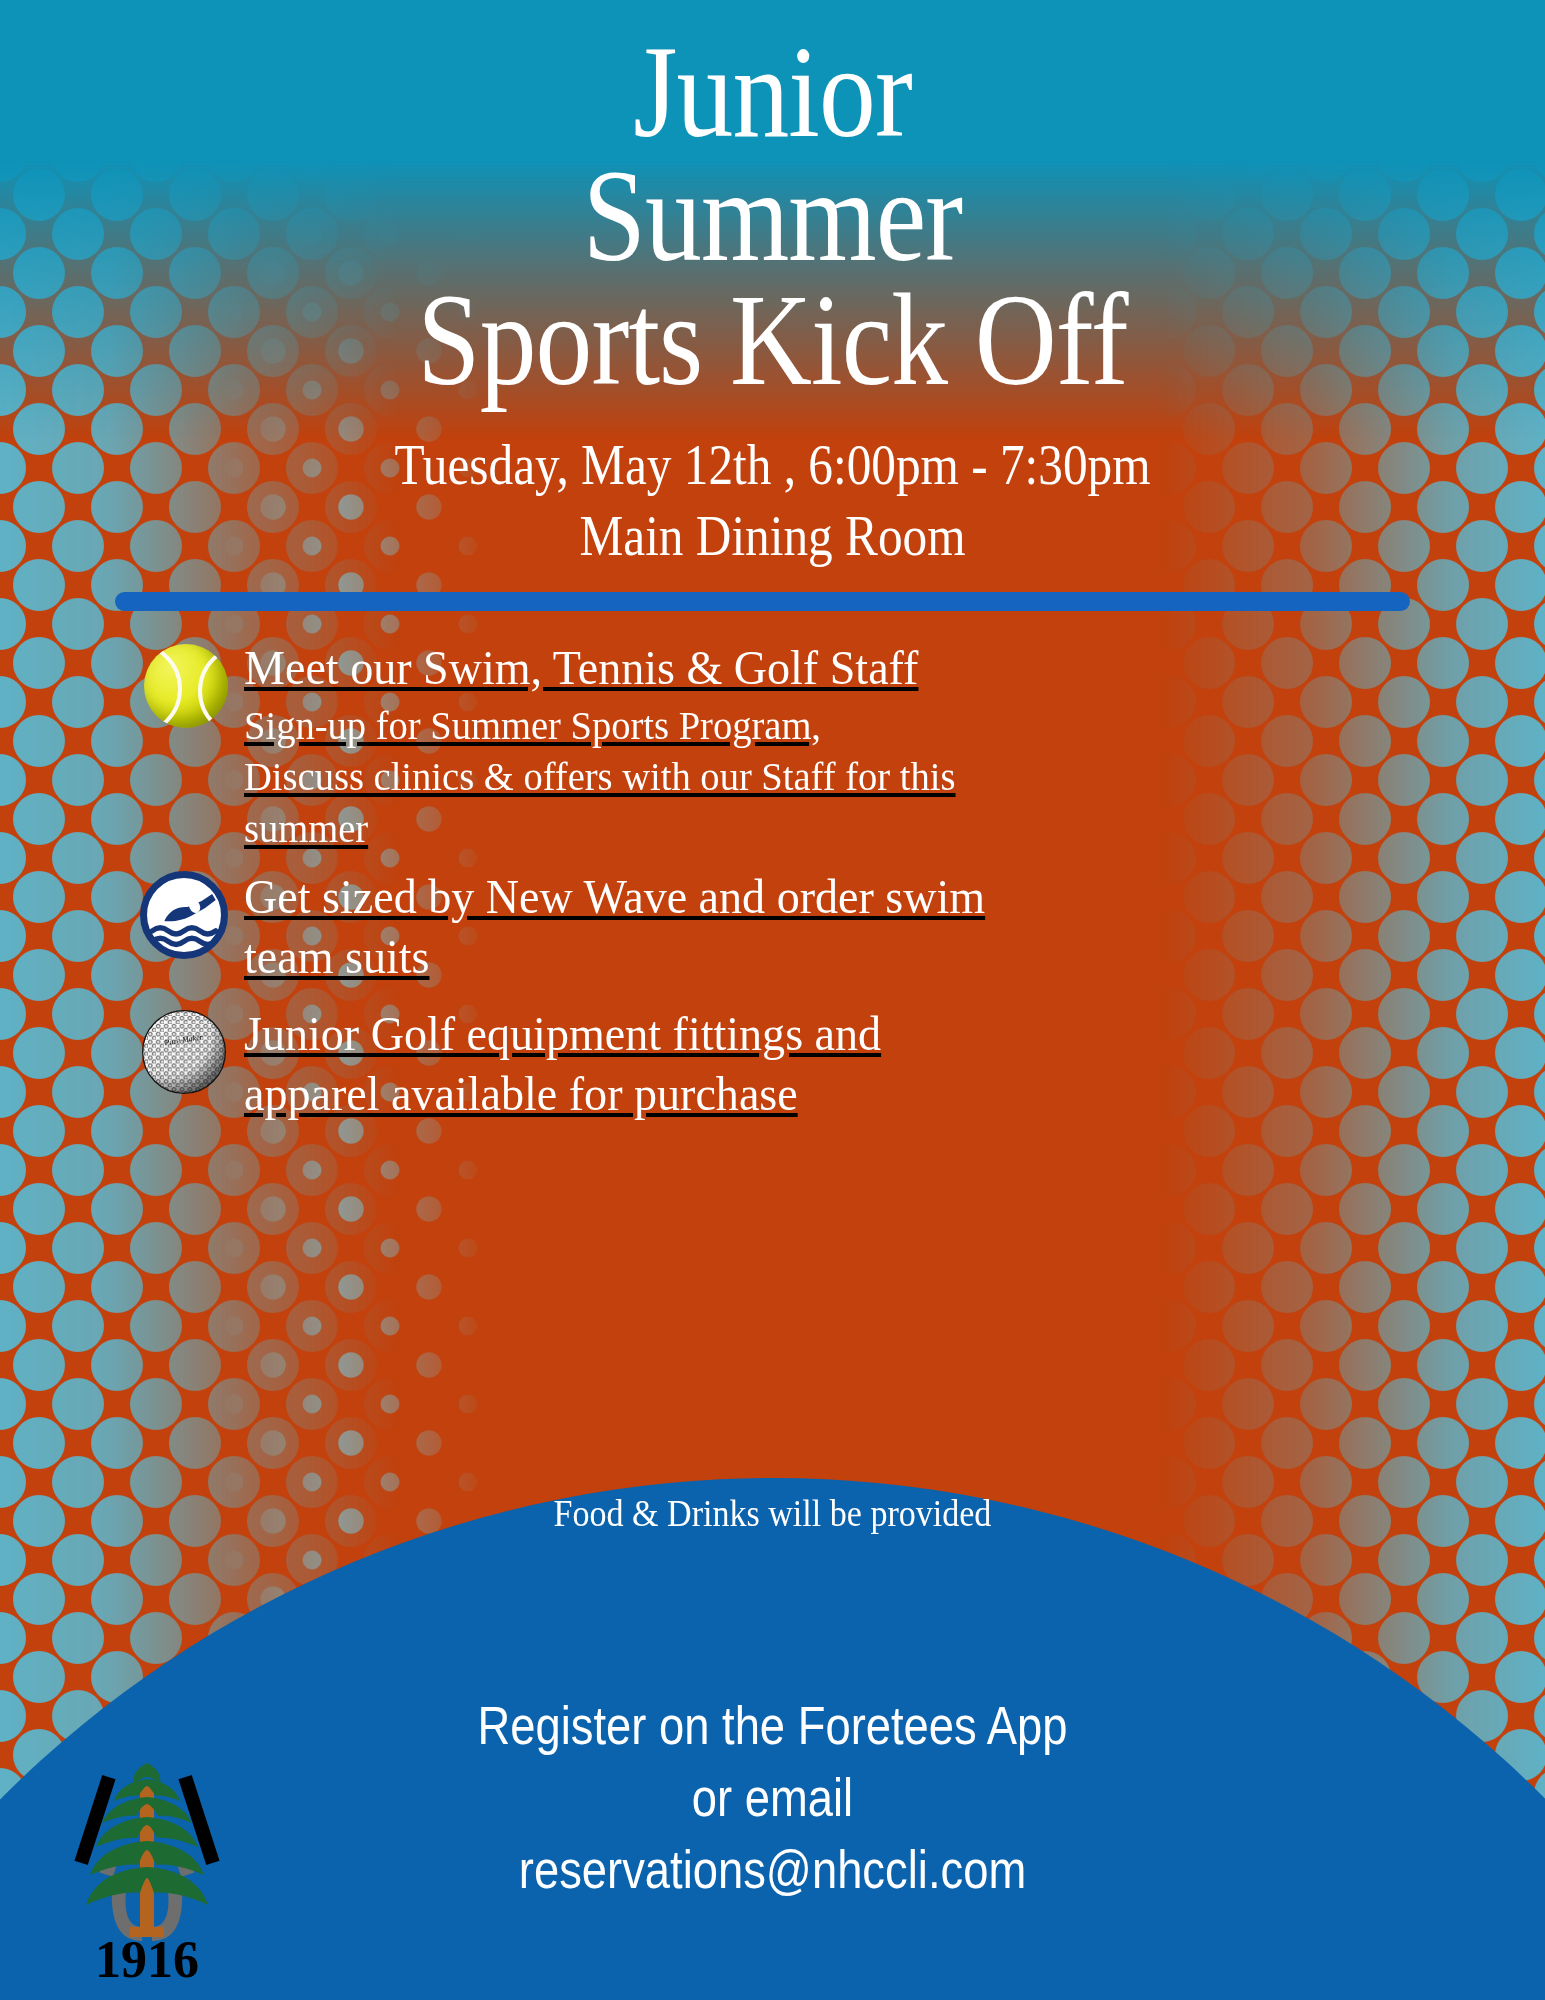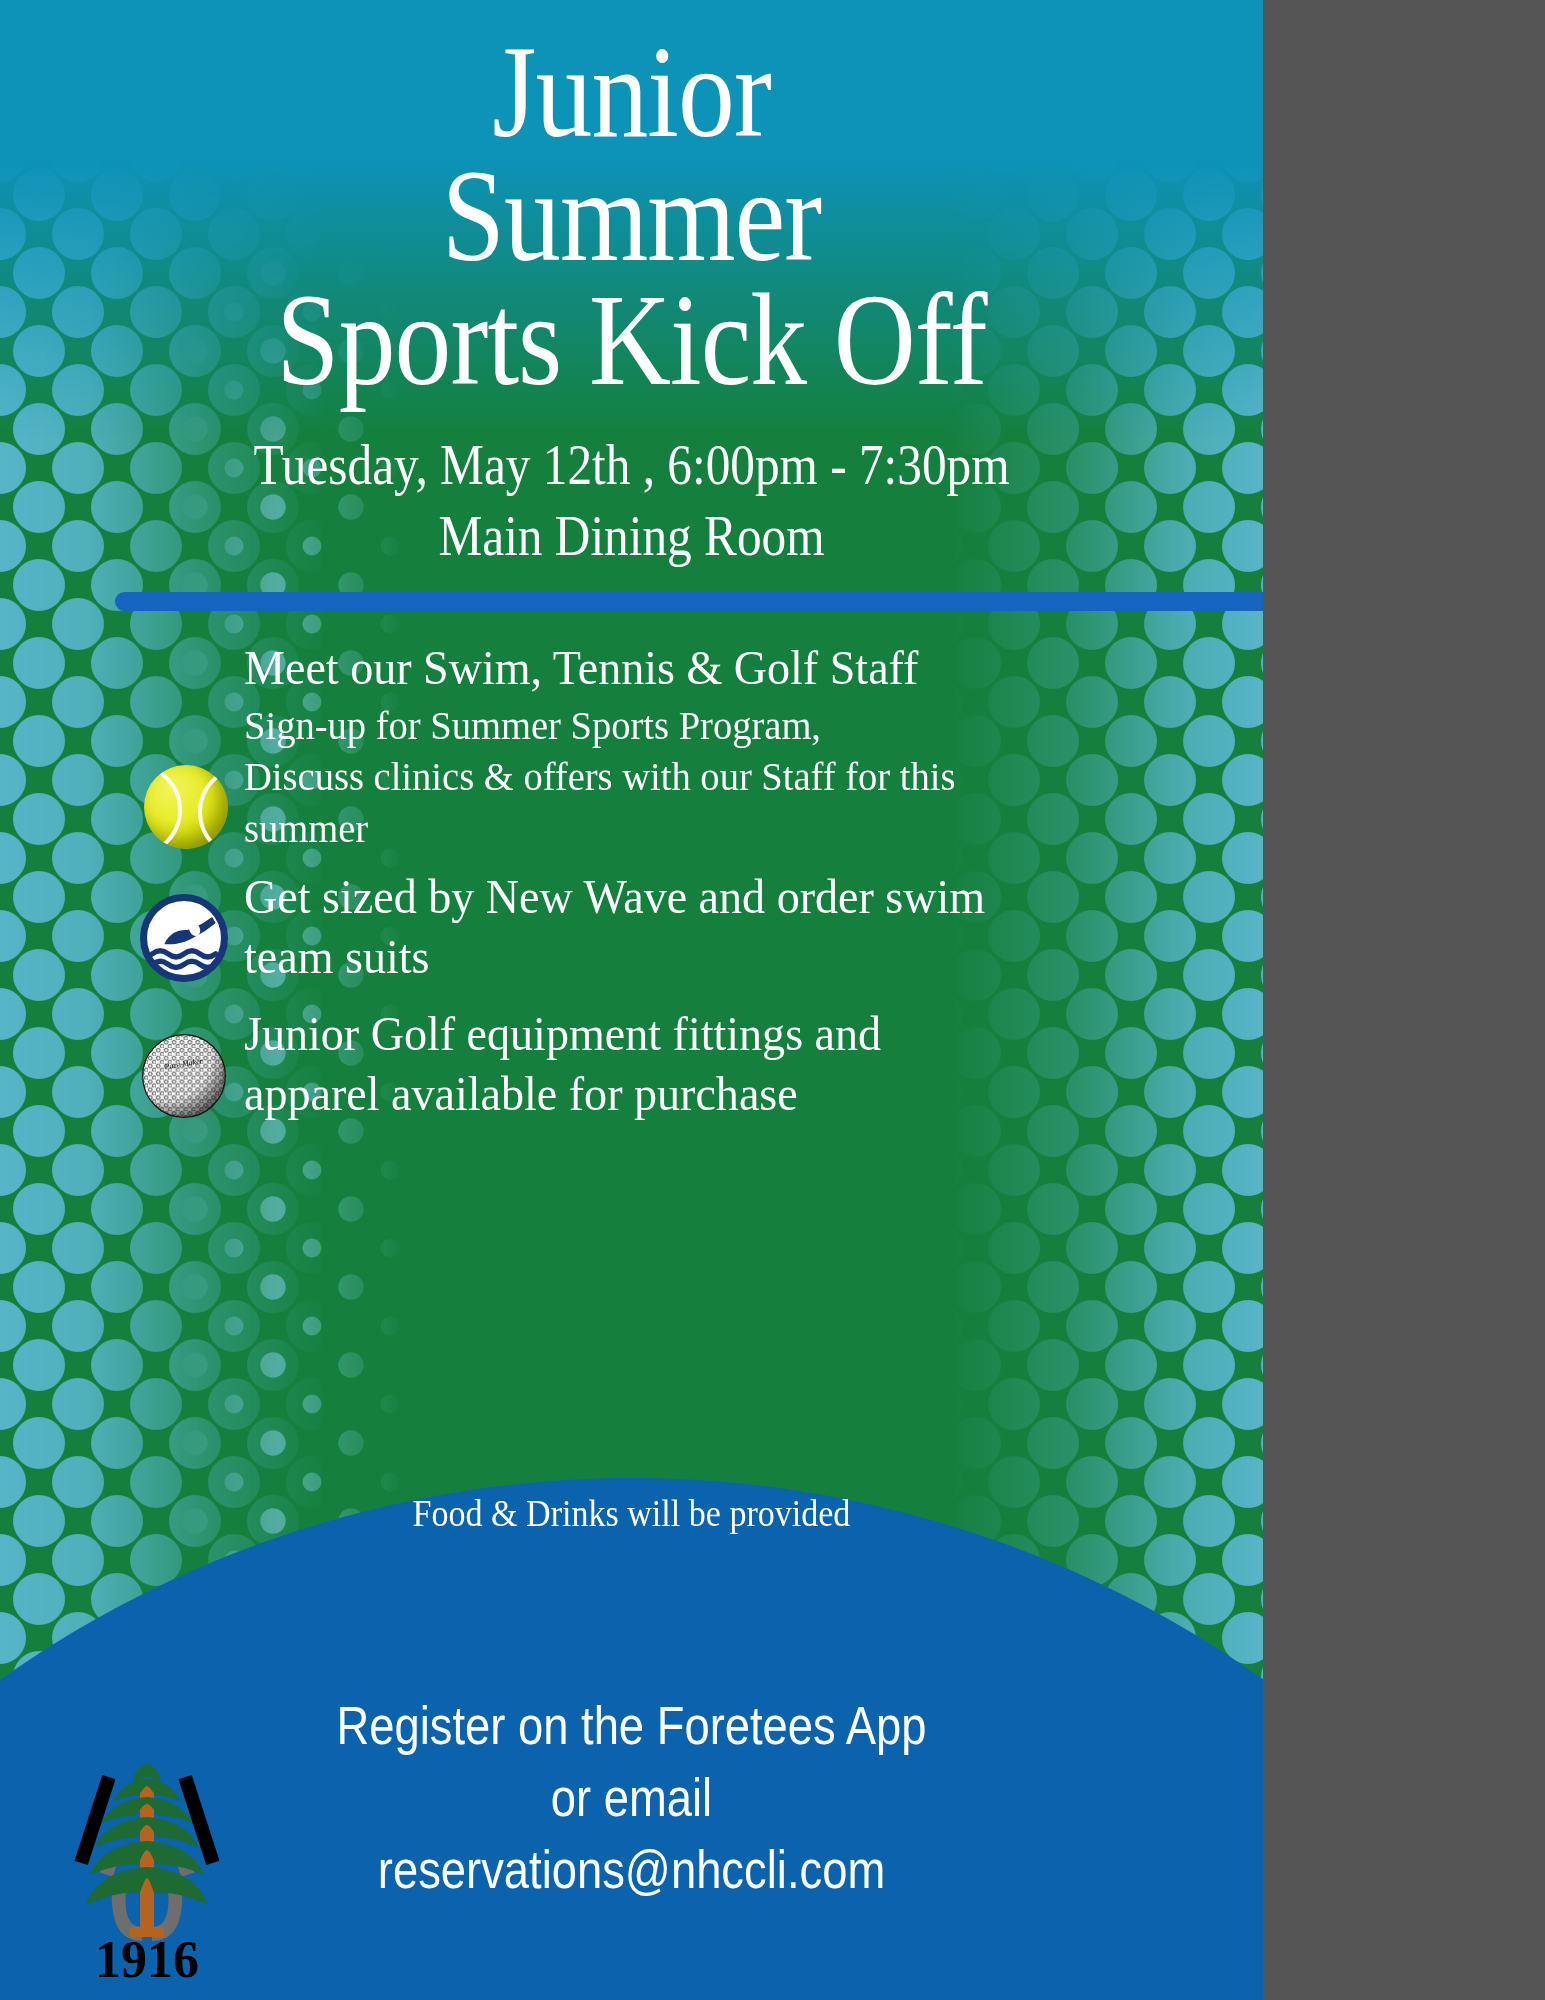--- a/index.html
+++ b/index.html
@@ -1,22 +1,21 @@
 <!DOCTYPE html>
 <html><head>
 <meta charset="utf-8">
 <style>
   html,body{margin:0;padding:0;background:#555;}
   .flyer{
     position:relative;
-    width:1252px;height:2000px;
+    width:1545px;height:2000px;
     overflow:hidden;
-    background:#15803d;
+    background:#c2410c;
     font-family:"Liberation Serif", serif;
-    padding-left:11px;
     -webkit-font-smoothing:antialiased;
   }
 
   
   .dots{
     position:absolute;inset:0;
     pointer-events:none;
   }
   .dots .layer{
     position:absolute;inset:0;
@@ -108,22 +107,23 @@
 
   .bullets{
     position:absolute;
     left:140px;
     top:638px;
     width:1330px;
   }
   .bullet{
     position:relative;
     display:flex;
-    align-items:flex-end;
+    align-items:flex-start;
     margin-bottom:6px;
+    text-decoration:underline;
   }
   .bullet-icon{
     flex:0 0 92px;
     width:92px;height:92px;
     margin-top:4px;
     position:relative;
   }
   .bullet-text{
     flex:1 1 auto;
     color:#ffffff;

